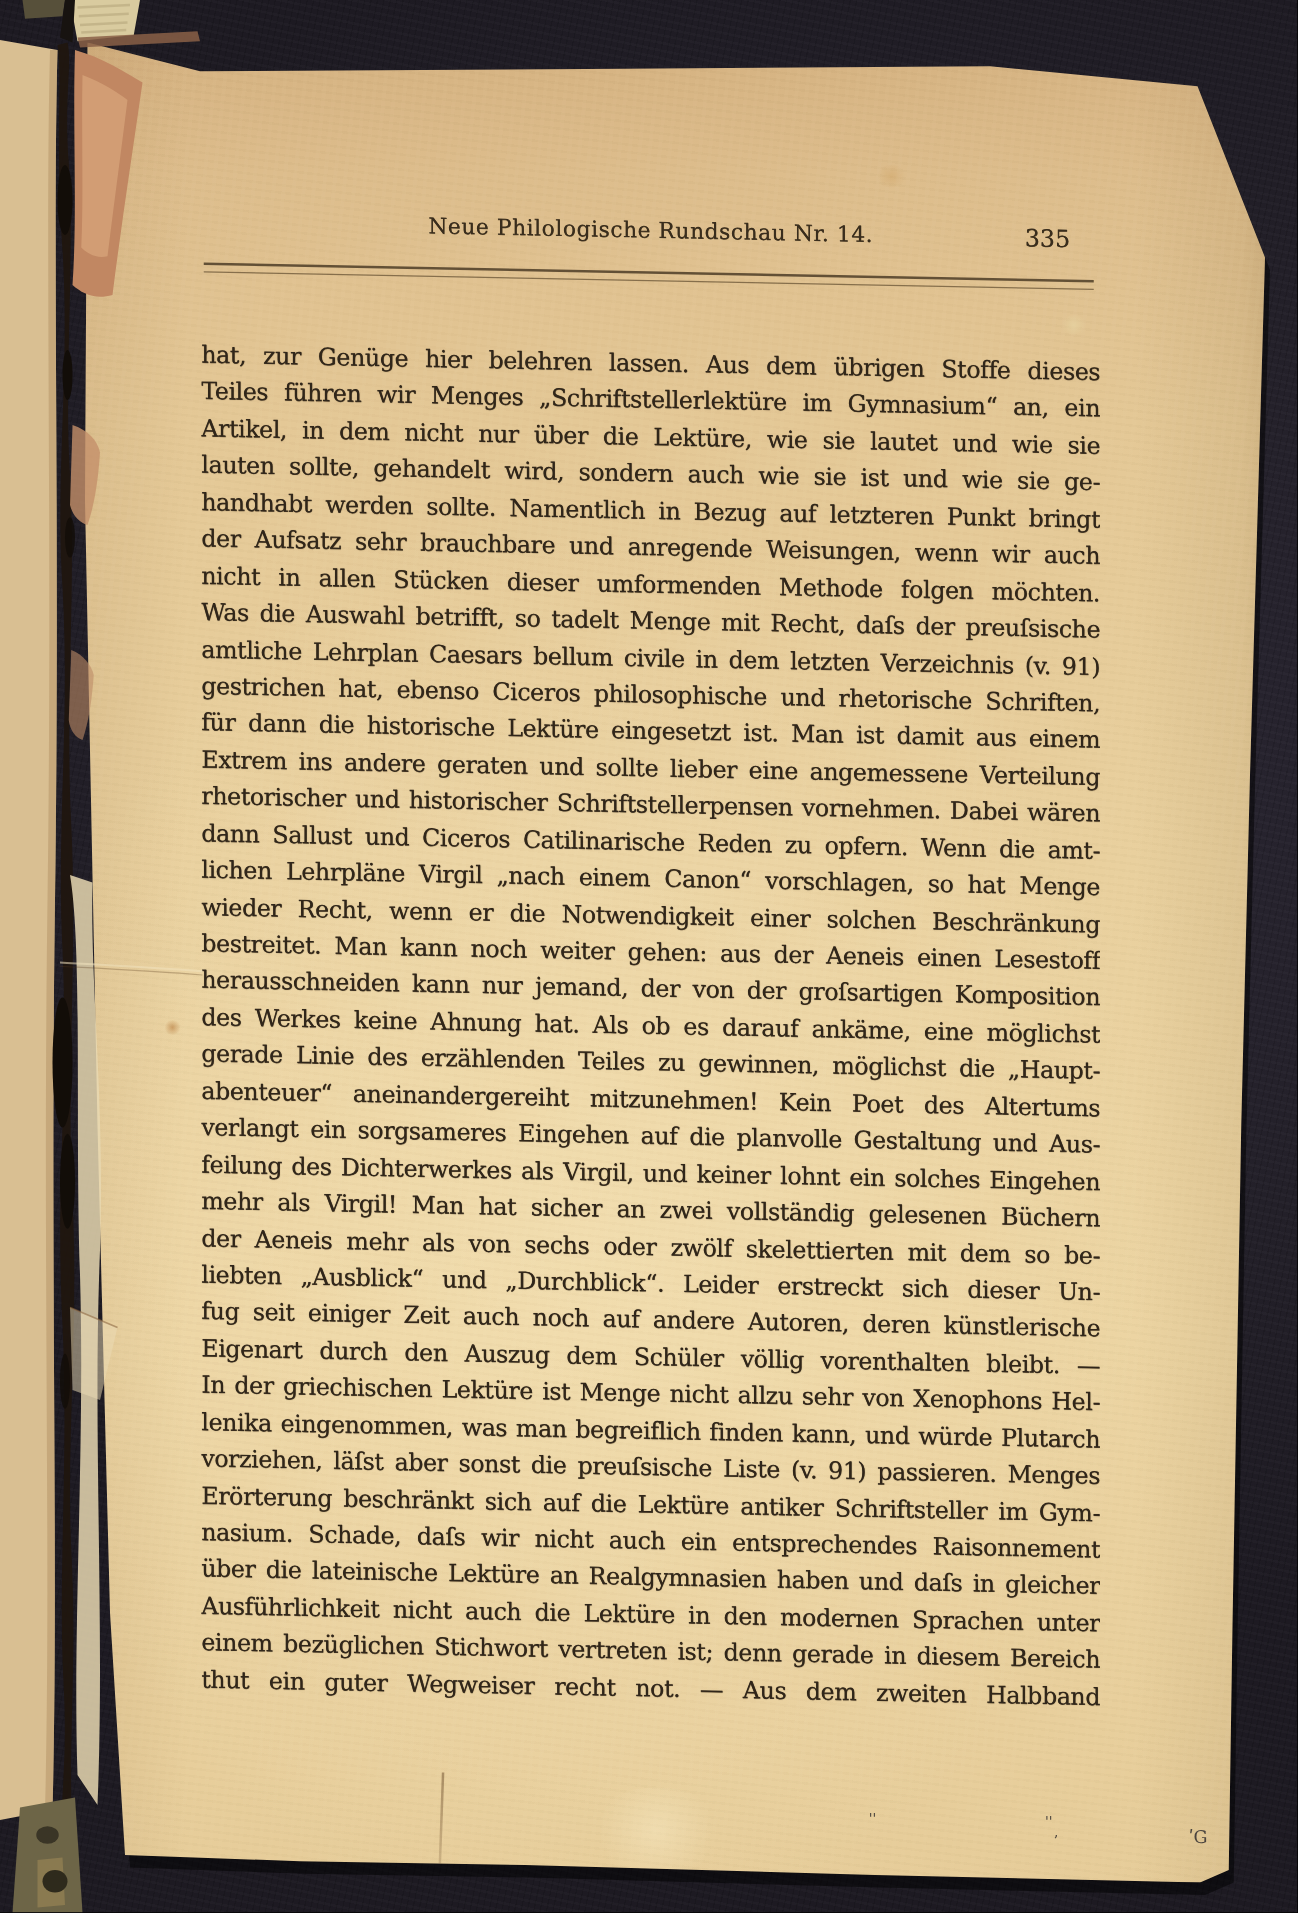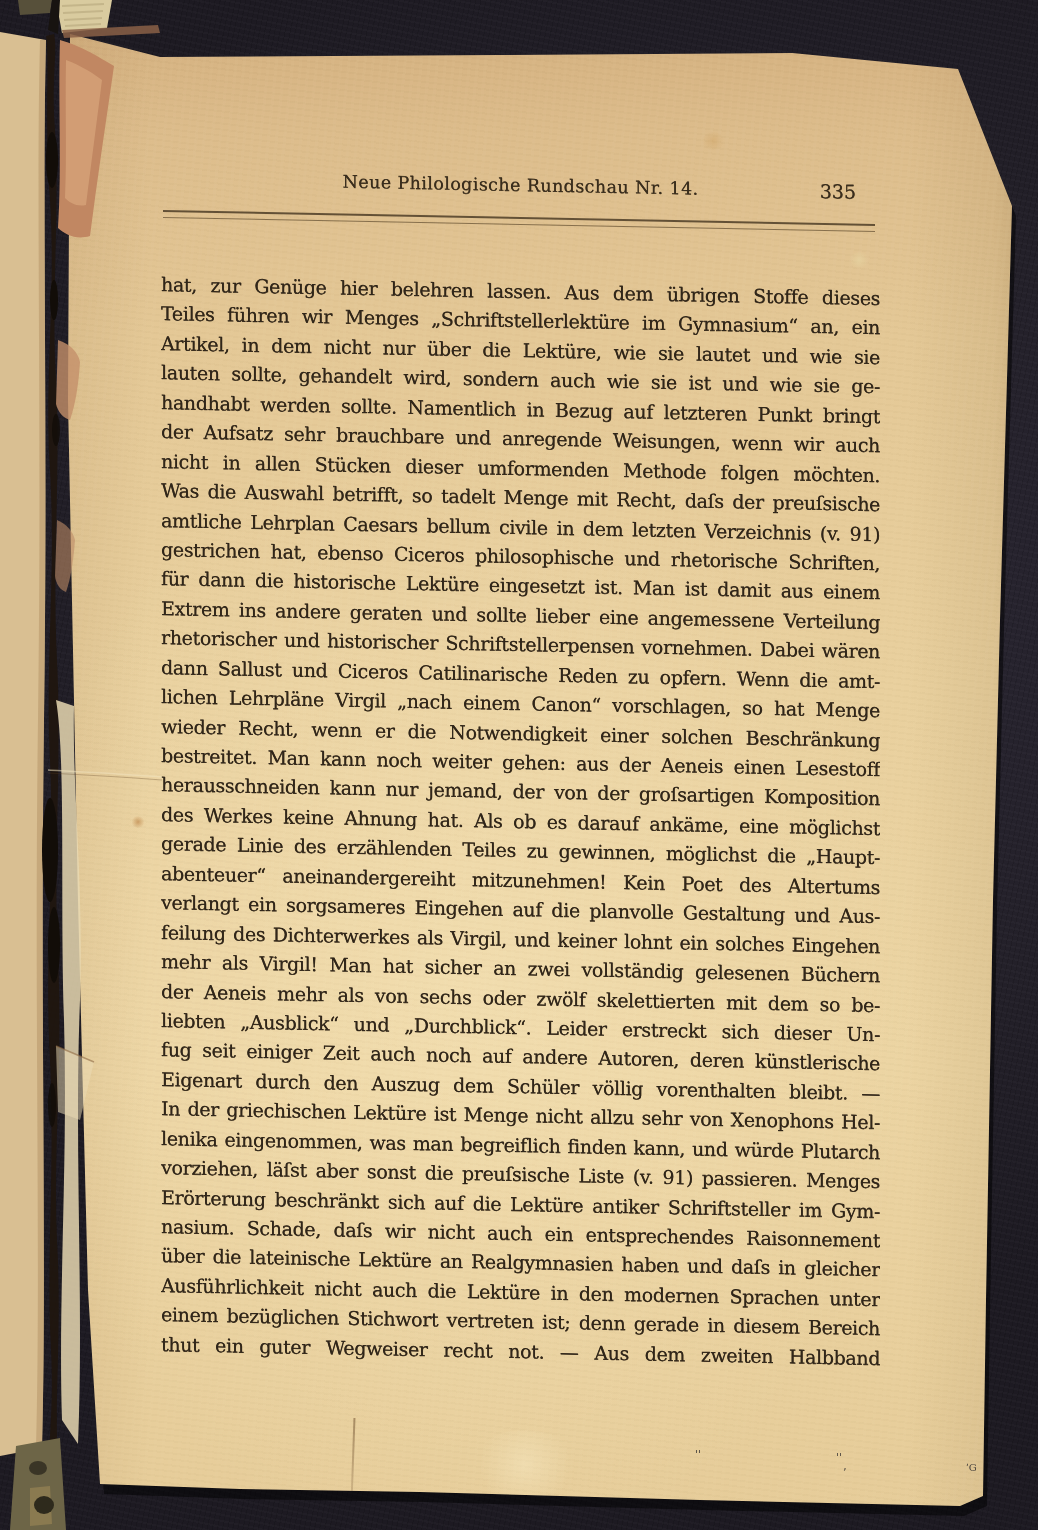--- a/index.html
+++ b/index.html
@@ -179,15 +179,15 @@
       <path d="M16,1446 L60,1438 L66,1530 L10,1530 Z" fill="#6d6547"></path>
       <path d="M30,1488 L50,1486 L52,1524 L30,1526 Z" fill="#8a7a50"></path>
       <ellipse cx="38" cy="1468" rx="9" ry="7" fill="#3a3526"></ellipse>
       <ellipse cx="44" cy="1505" rx="10" ry="9" fill="#2e2a1c"></ellipse>
     </g>
   </svg>
 
   <span class="pen-mark" style="left:695px;top:1448px;">''</span>
   <span class="pen-mark" style="left:836px;top:1451px;">''</span>
   <span class="pen-mark" style="left:843px;top:1466px;">’</span>
-  <span class="pen-mark" style="left:951px;top:1462px;font-size:10px;margin-left:15px;">ʹG</span>
+  <span class="pen-mark" style="left:951px;top:1462px;font-size:14px;">ʹG</span>
 
 </div>
 
 </body></html>

